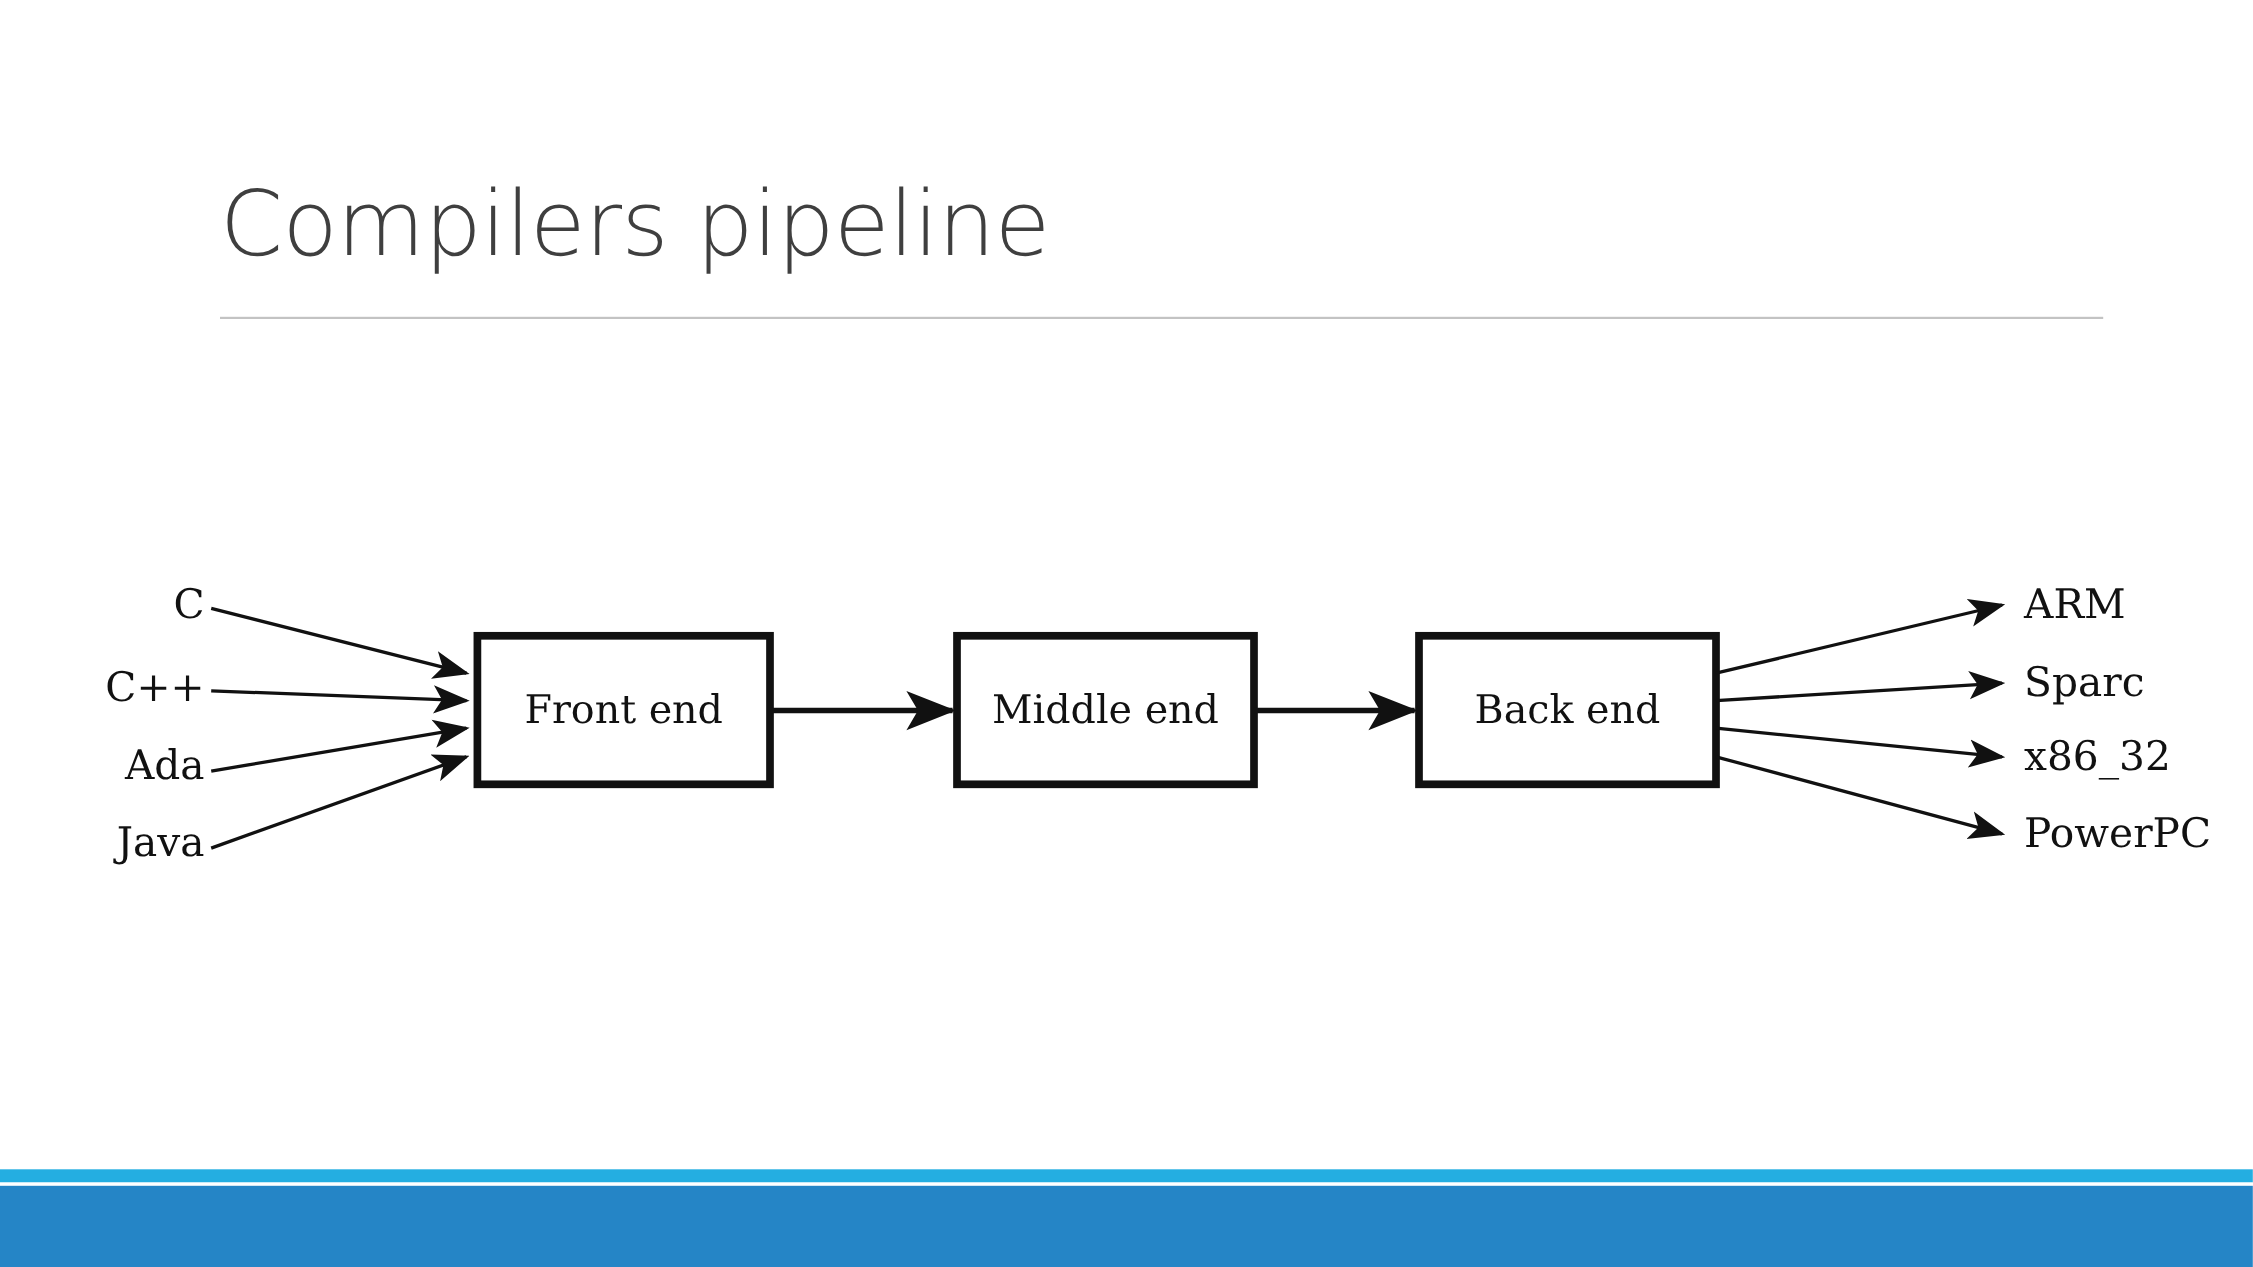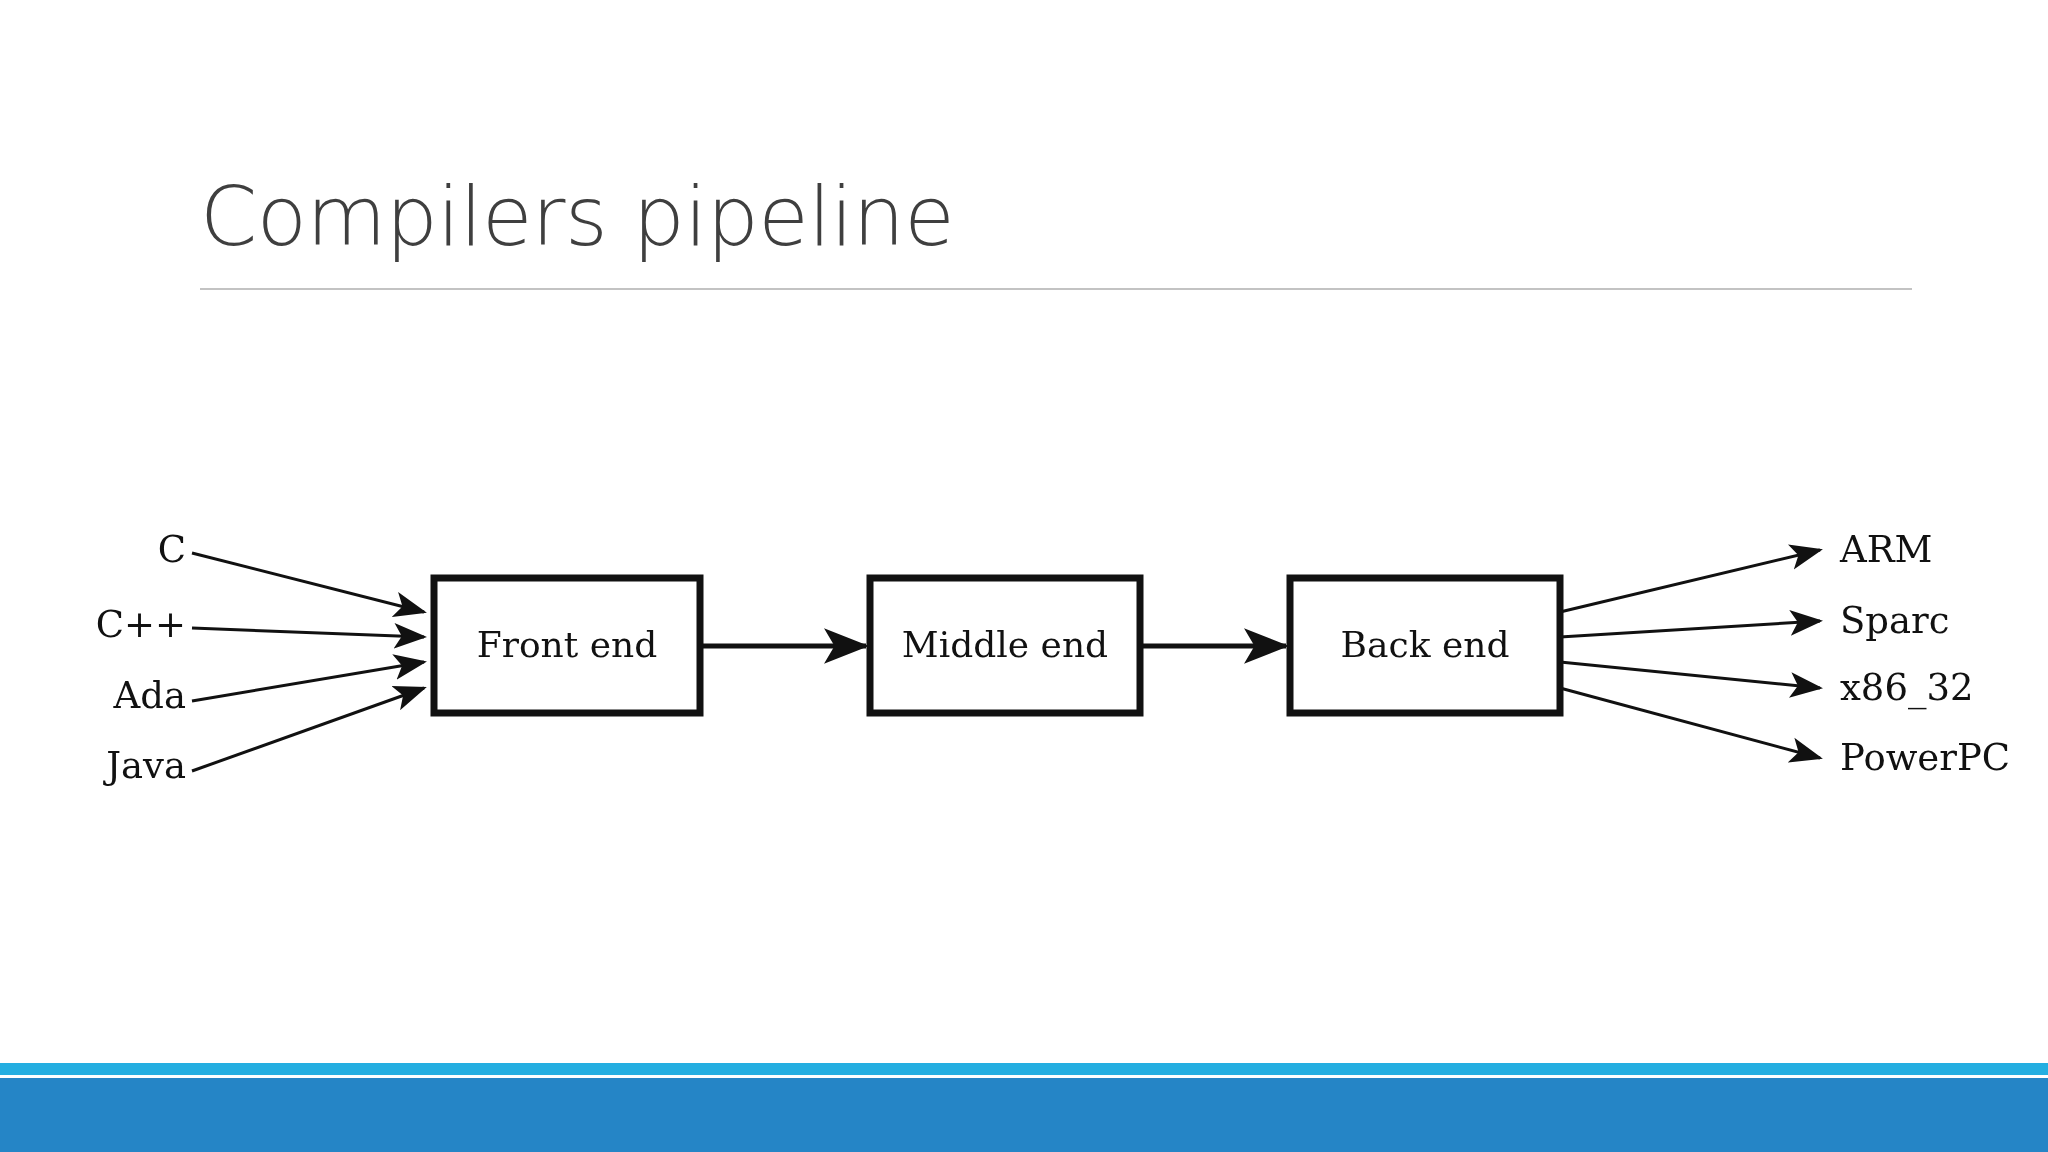--- a/index.html
+++ b/index.html
@@ -35,21 +35,20 @@
     position: absolute;
     left: 0;
     top: 0;
     font-family: "DejaVu Sans", "Liberation Sans", sans-serif;
     font-weight: 300;
     font-size: 82px;
     line-height: 110px;
     letter-spacing: -0.5px;
     color: #3f3f3f;
     white-space: nowrap;
-    margin-top: 12px;
   }
   .title-rule {
     position: absolute;
     left: 0;
     top: 138px;
     width: 1712px;
     height: 2px;
     background: #c3c3c3;
   }
 

